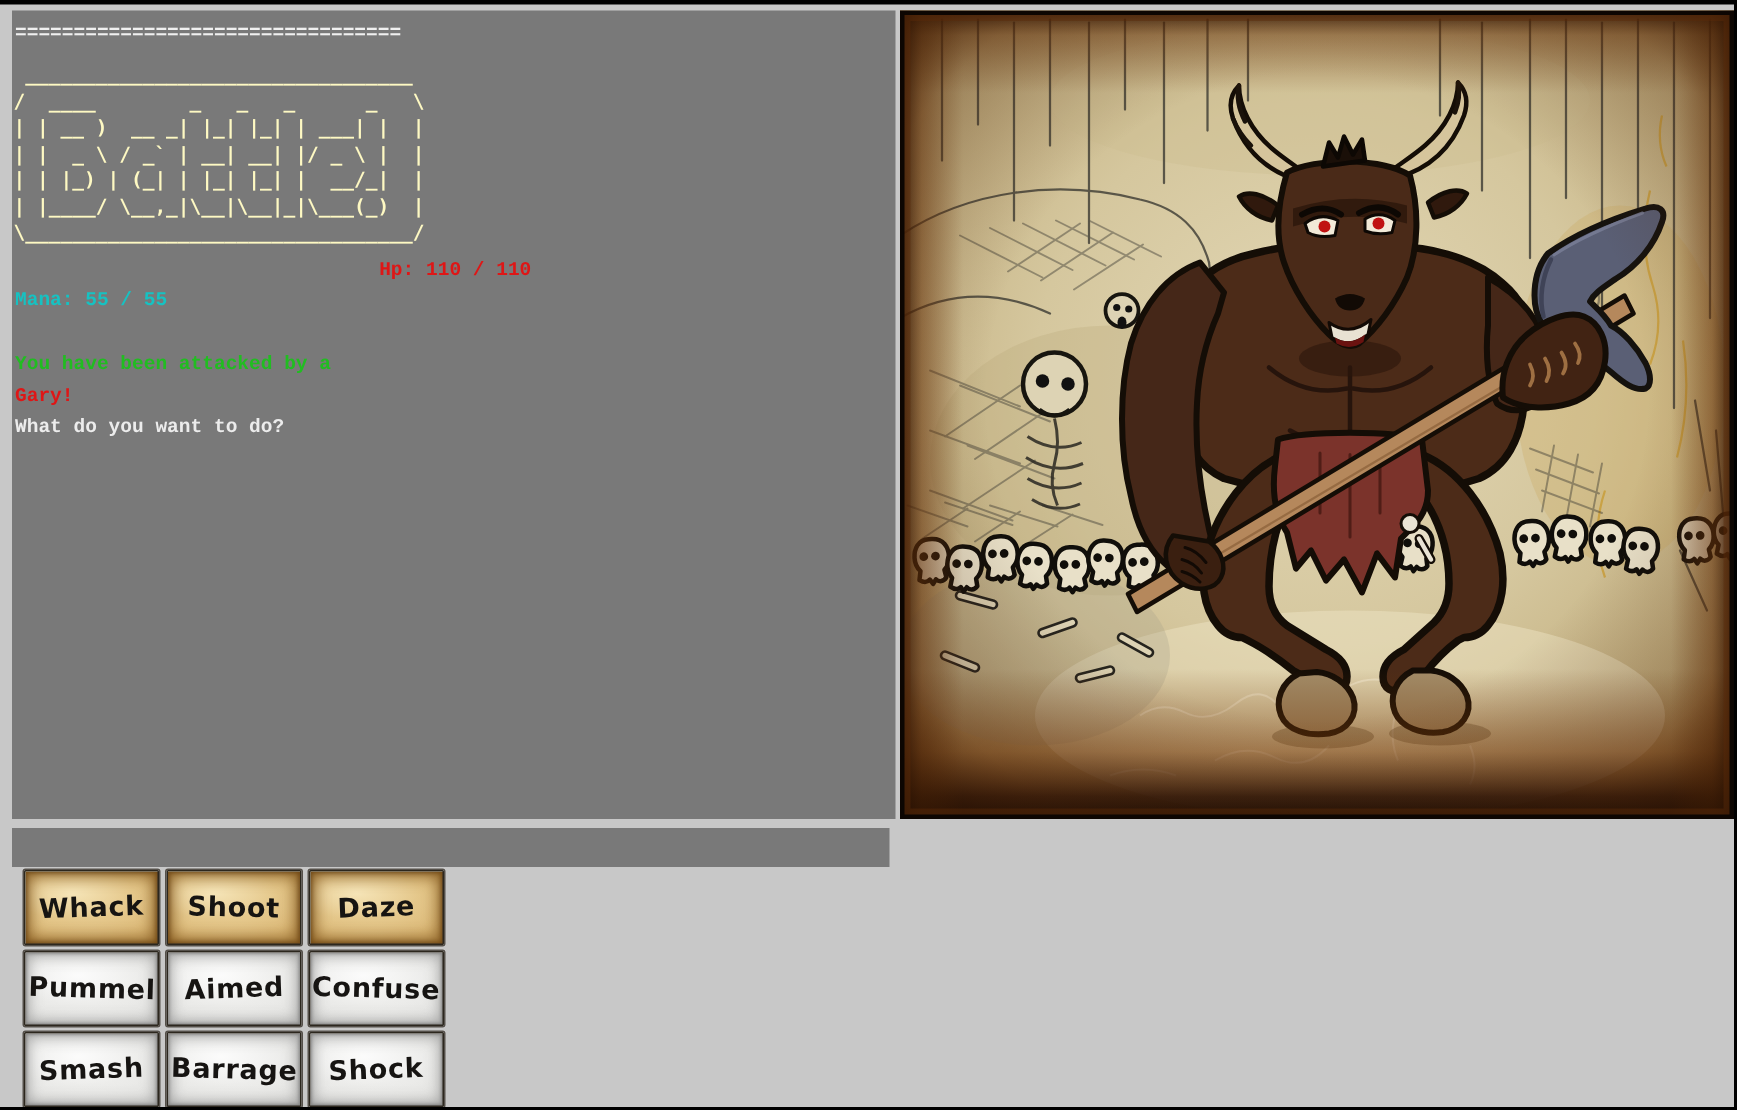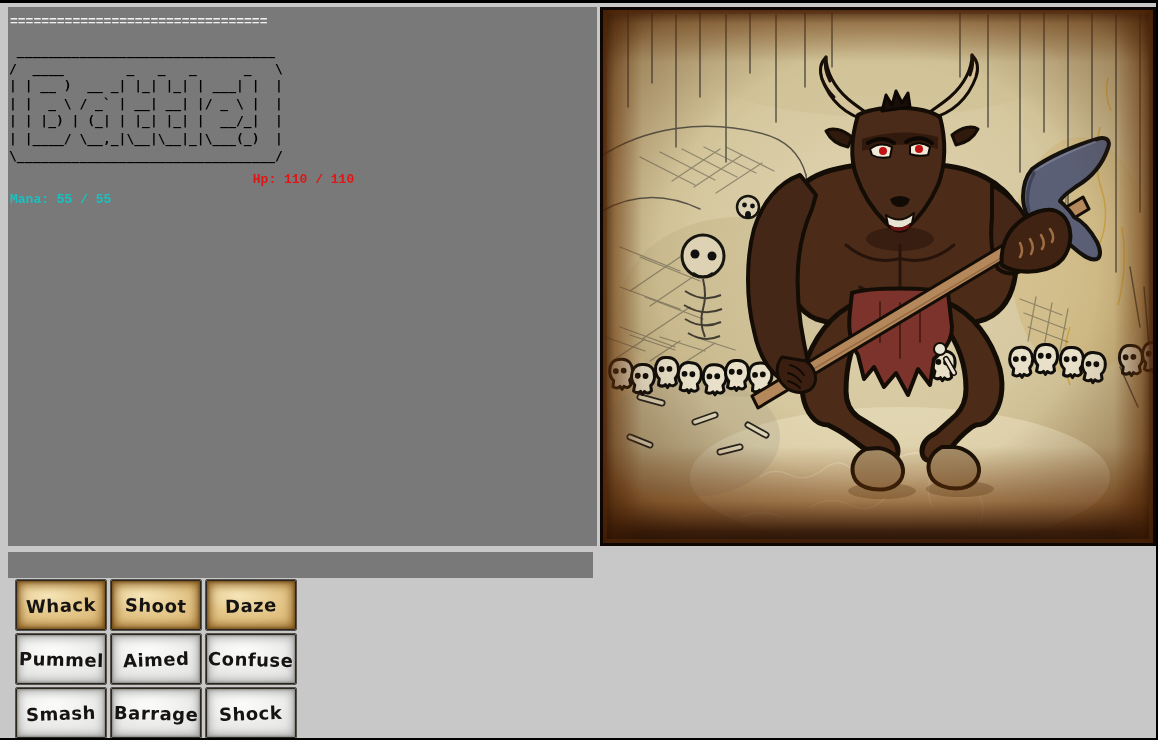--- a/index.html
+++ b/index.html
@@ -10,21 +10,21 @@
   }
   
   .terminal{
     position:absolute;left:8px;top:4px;width:589px;height:539px;background:#797979;
     font-family:"Liberation Mono",monospace;font-weight:bold;font-size:13px;color:#ececec;
     overflow:hidden;
   }
   .sep{margin:7px 0 0 2px;color:#f0f0f0;line-height:16px;}
   .banner{
     margin:12px 8px 0 1px;font-family:"DejaVu Sans Mono",monospace;font-weight:bold;
-    font-size:13px;line-height:17.5px;color:#000000;white-space:pre;
+    font-size:13px;line-height:17.5px;color:#fef9c3;white-space:pre;
   }
   .hp-line{margin:8px 0 0 2px;color:#df1616;line-height:13px;text-align:center;}
   .mana-line{margin:7px 8px 0 2px;color:#16c2c2;line-height:13px;}
   .msgs{margin:30px 0 0 2px;}
   .msg{margin:0 0 8px 0;line-height:13px;}
   .msg.green{color:#21bd21;}
   .msg.red{color:#df1616;}
   .msg.white{color:#ececec;}
   
   .enemy-view{position:absolute;left:600px;top:4px;width:556px;height:539px;background:#d5c7a0;}
@@ -66,20 +66,25 @@
     <div class="sep">=================================</div>
     <pre class="banner"> _________________________________ 
 /  ____        _   _   _      _   \
 | | __ )  __ _| |_| |_| | ___| |  |
 | |  _ \ / _` | __| __| |/ _ \ |  |
 | | |_) | (_| | |_| |_| |  __/_|  |
 | |____/ \__,_|\__|\__|_|\___(_)  |
 \_________________________________/</pre>
     <div class="hp-line">Hp: 110 / 110</div>
     <div class="mana-line">Mana: 55 / 55</div>
+    <div class="msgs">
+      <div class="msg green">You have been attacked by a</div>
+      <div class="msg red">Gary!</div>
+      <div class="msg white">What do you want to do?</div>
+    </div>
   </div>
 
   <div class="enemy-view">
     <svg width="556" height="539" viewBox="0 0 556 539">
       <defs>
         <radialGradient id="parch" cx="50%" cy="45%" r="75%">
           <stop offset="0%" stop-color="#e3d8b6"></stop>
             <stop offset="45%" stop-color="#d5c79e"></stop>
           <stop offset="75%" stop-color="#c2ae7e"></stop>
             <stop offset="100%" stop-color="#a2854e"></stop>

